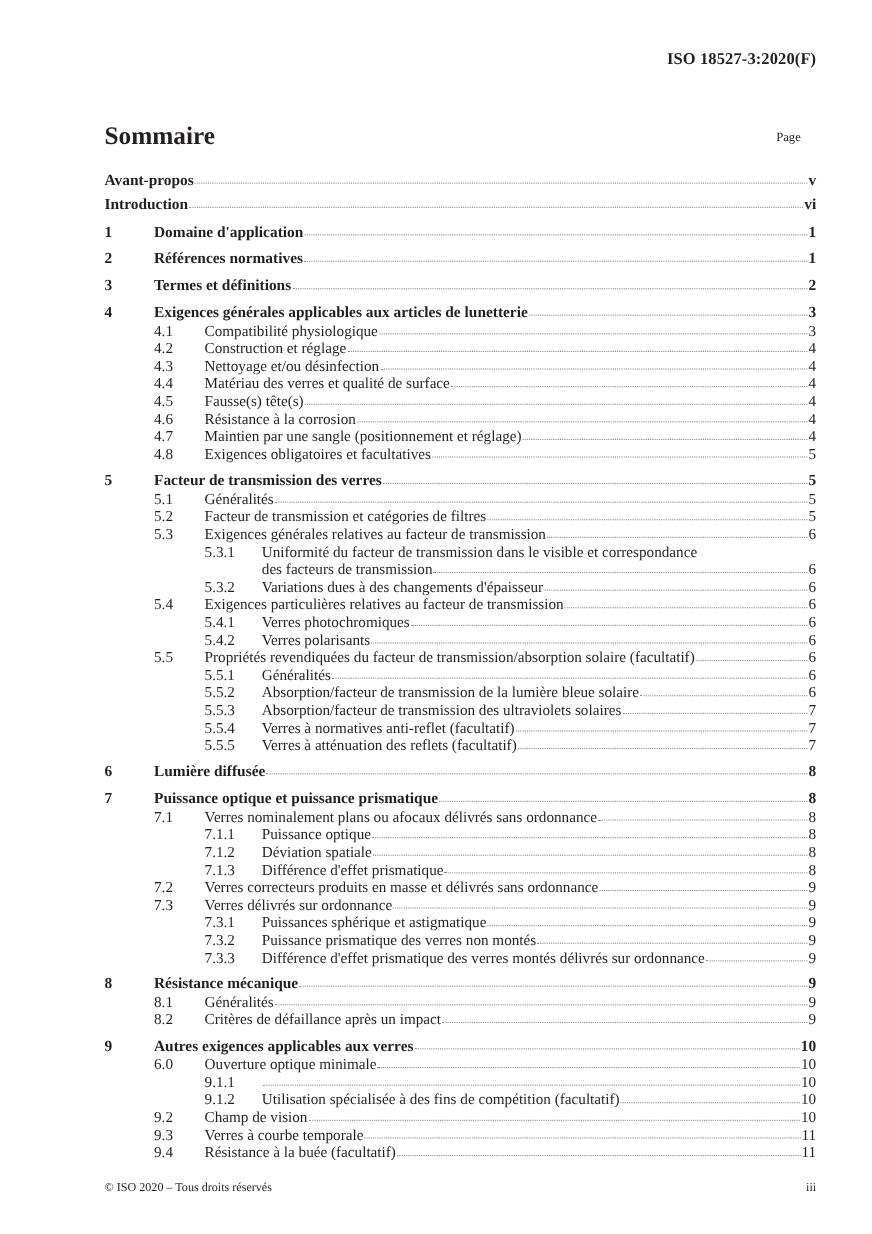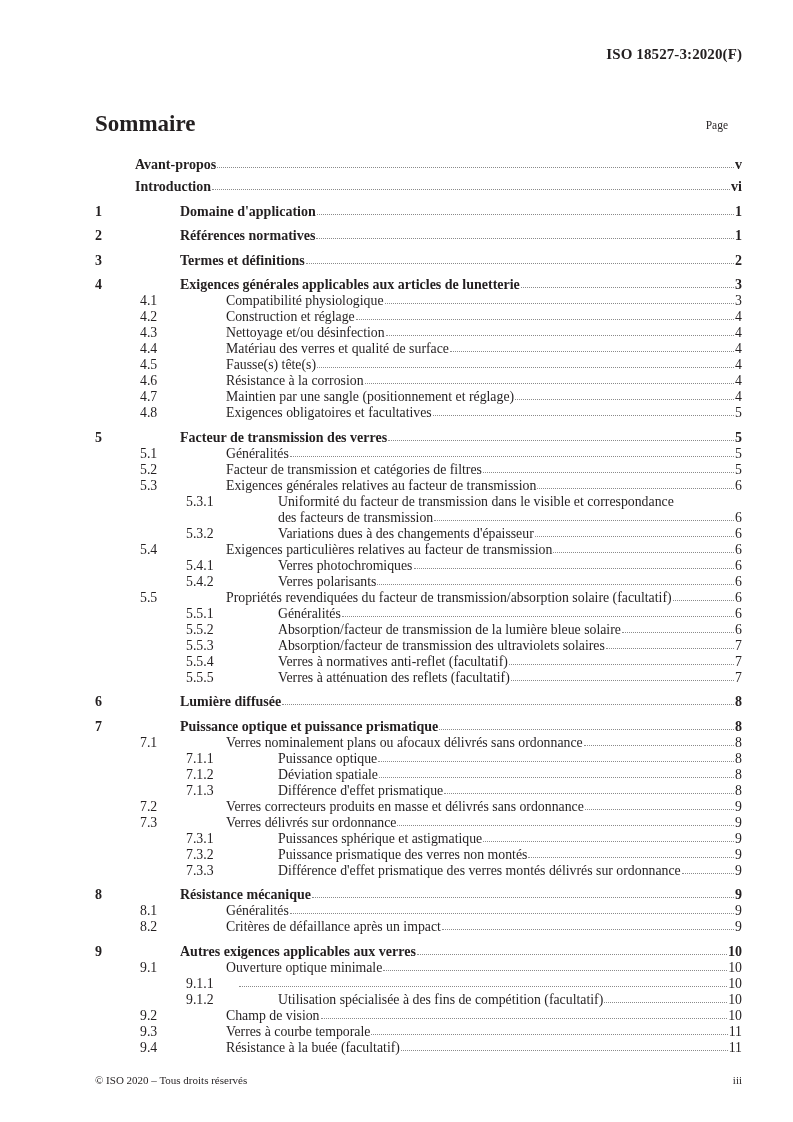--- a/index.html
+++ b/index.html
@@ -13,21 +13,21 @@
   .row.l0, .row.l1 { font-weight: bold; font-size: 14px; margin-top: 8.5px; }
   .row.first { margin-top: 0; }
   .row.intro { margin-top: 6px; }
   .row.cont { margin-top: 0; }
   .num { flex: 0 0 auto; }
   .l1 .num { width: 45px; }
   .l2 .ind { width: 45px; flex: 0 0 auto; }
   .l2 .num { width: 46px; }
   .l3 .ind { width: 91px; flex: 0 0 auto; }
   .l3 .num { width: 52px; }
-  .title { flex: 0 1 auto; margin-left: 40px; }
+  .title { flex: 0 1 auto; }
   .leader { flex: 1 1 auto; border-bottom: 1px dotted #8a8a8a; margin: 0 1px 0 1px; height: 1px; align-self: baseline; position: relative; top: -1px; min-width: 4px; }
   .pg { flex: 0 0 auto; text-align: right; }
   .footer-left { position: absolute; left: 95px; top: 1074px; font-size: 11px; }
   .footer-right { position: absolute; right: 51px; top: 1074px; font-size: 11px; }
 </style>
 </head>
 <body>
 
 <div class="doc-id">ISO 18527-3:2020(F)</div>
 <div class="toc-heading">Sommaire</div>
@@ -329,21 +329,21 @@
       <span class="pg">9</span>
     </div>
     <div class="row l1">
       <span class="num">9</span>
       <span class="title">Autres exigences applicables aux verres</span>
       <span class="leader"></span>
       <span class="pg">10</span>
     </div>
     <div class="row l2">
       <span class="ind"></span>
-      <span class="num">9.1</span>
+      <span class="num">6.0</span>
       <span class="title">Ouverture optique minimale</span>
       <span class="leader"></span>
       <span class="pg">10</span>
     </div>
     <div class="row l3">
       <span class="ind"></span>
       <span class="num">9.1.1</span>
       <span class="leader"></span>
       <span class="pg">10</span>
     </div>

